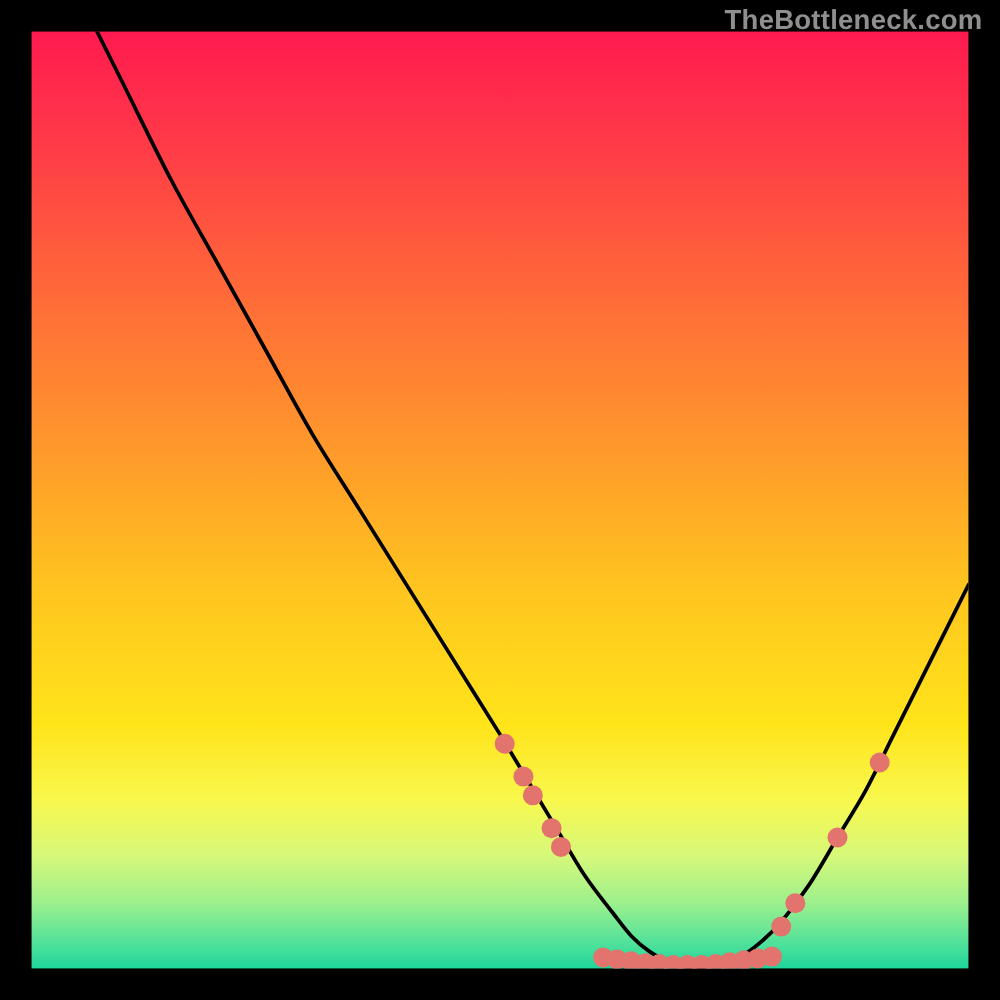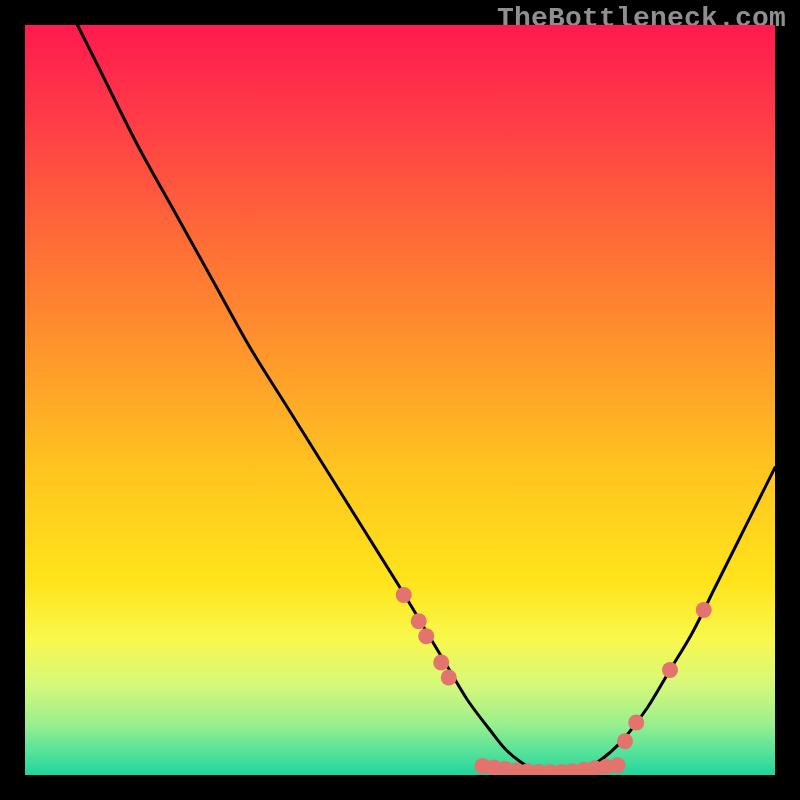--- a/index.html
+++ b/index.html
@@ -15,22 +15,22 @@
     top: 0;
     left: 0;
     width: 800px;
     height: 800px;
     background: #000000;
   }
   .watermark {
     position: absolute;
     top: 3px;
     right: 14px;
-    font-family: Liberation Mono, monospace;
-    font-size: 28px;
+    font-family: Liberation Sans, sans-serif;
+    font-size: 22px;
     font-weight: 600;
     color: #8f8f8f;
     letter-spacing: 0.2px;
   }
   .plot-wrap {
     position: absolute;
     left: 25px;
     top: 25px;
     width: 750px;
     height: 750px;

